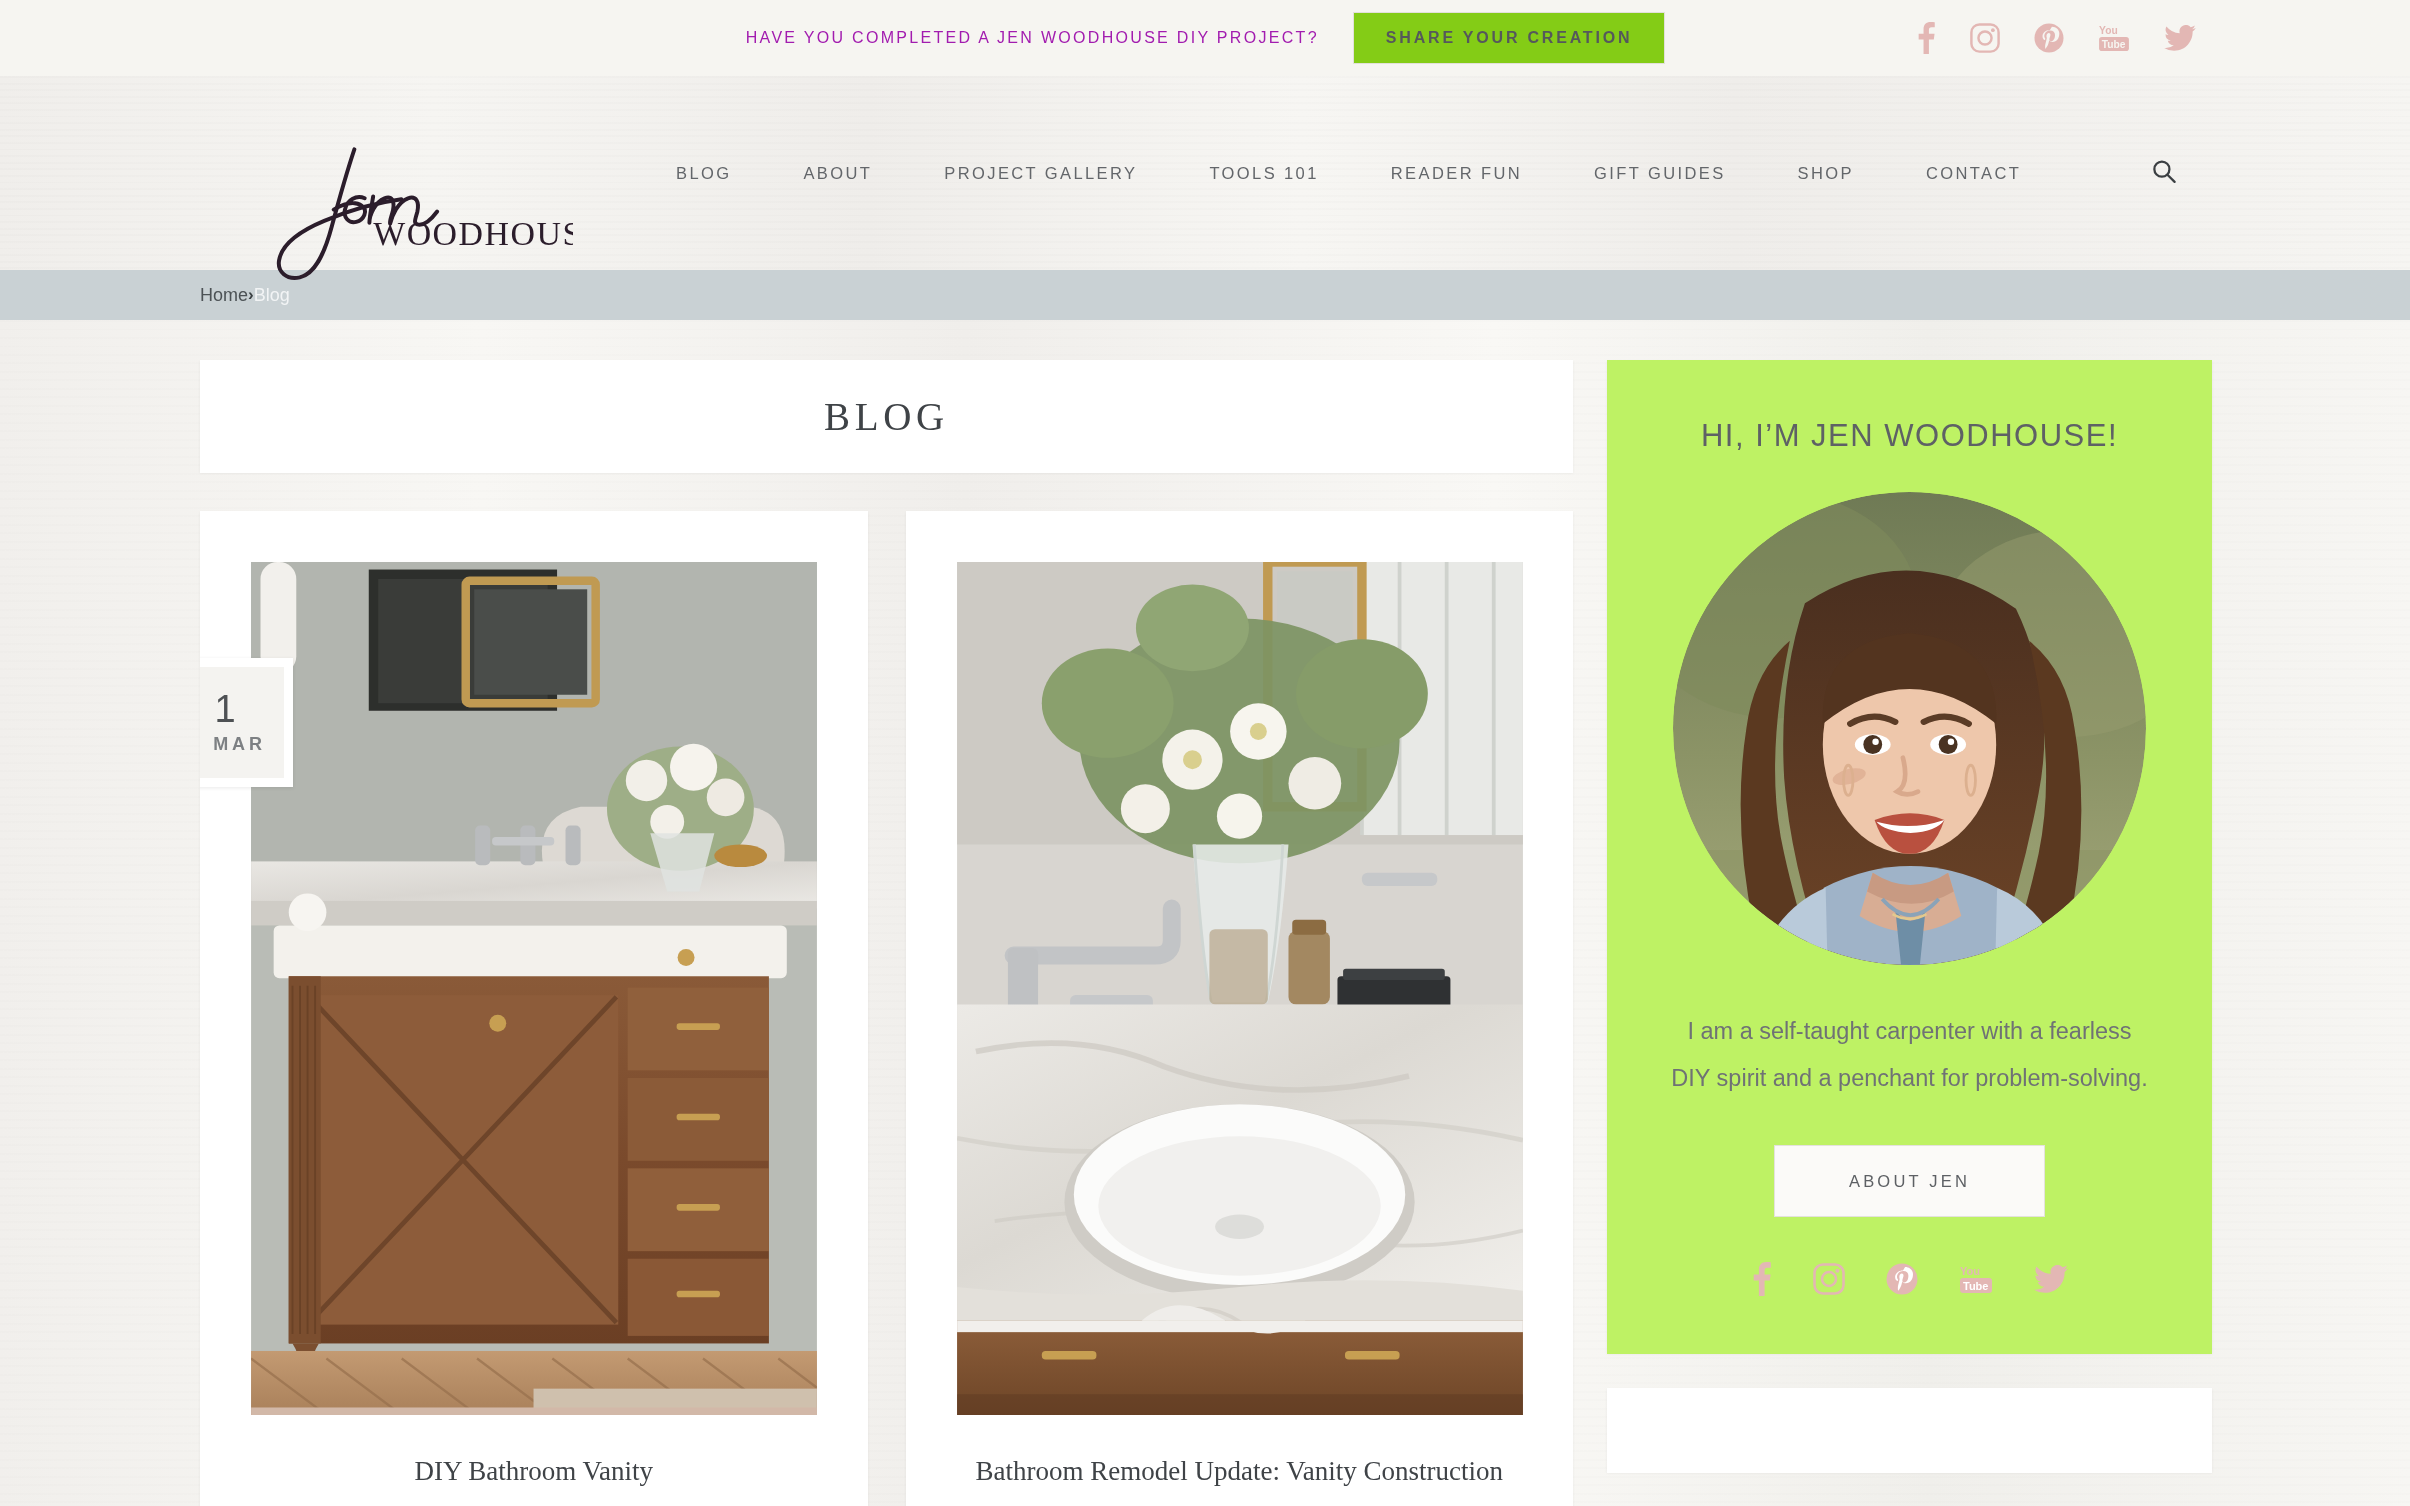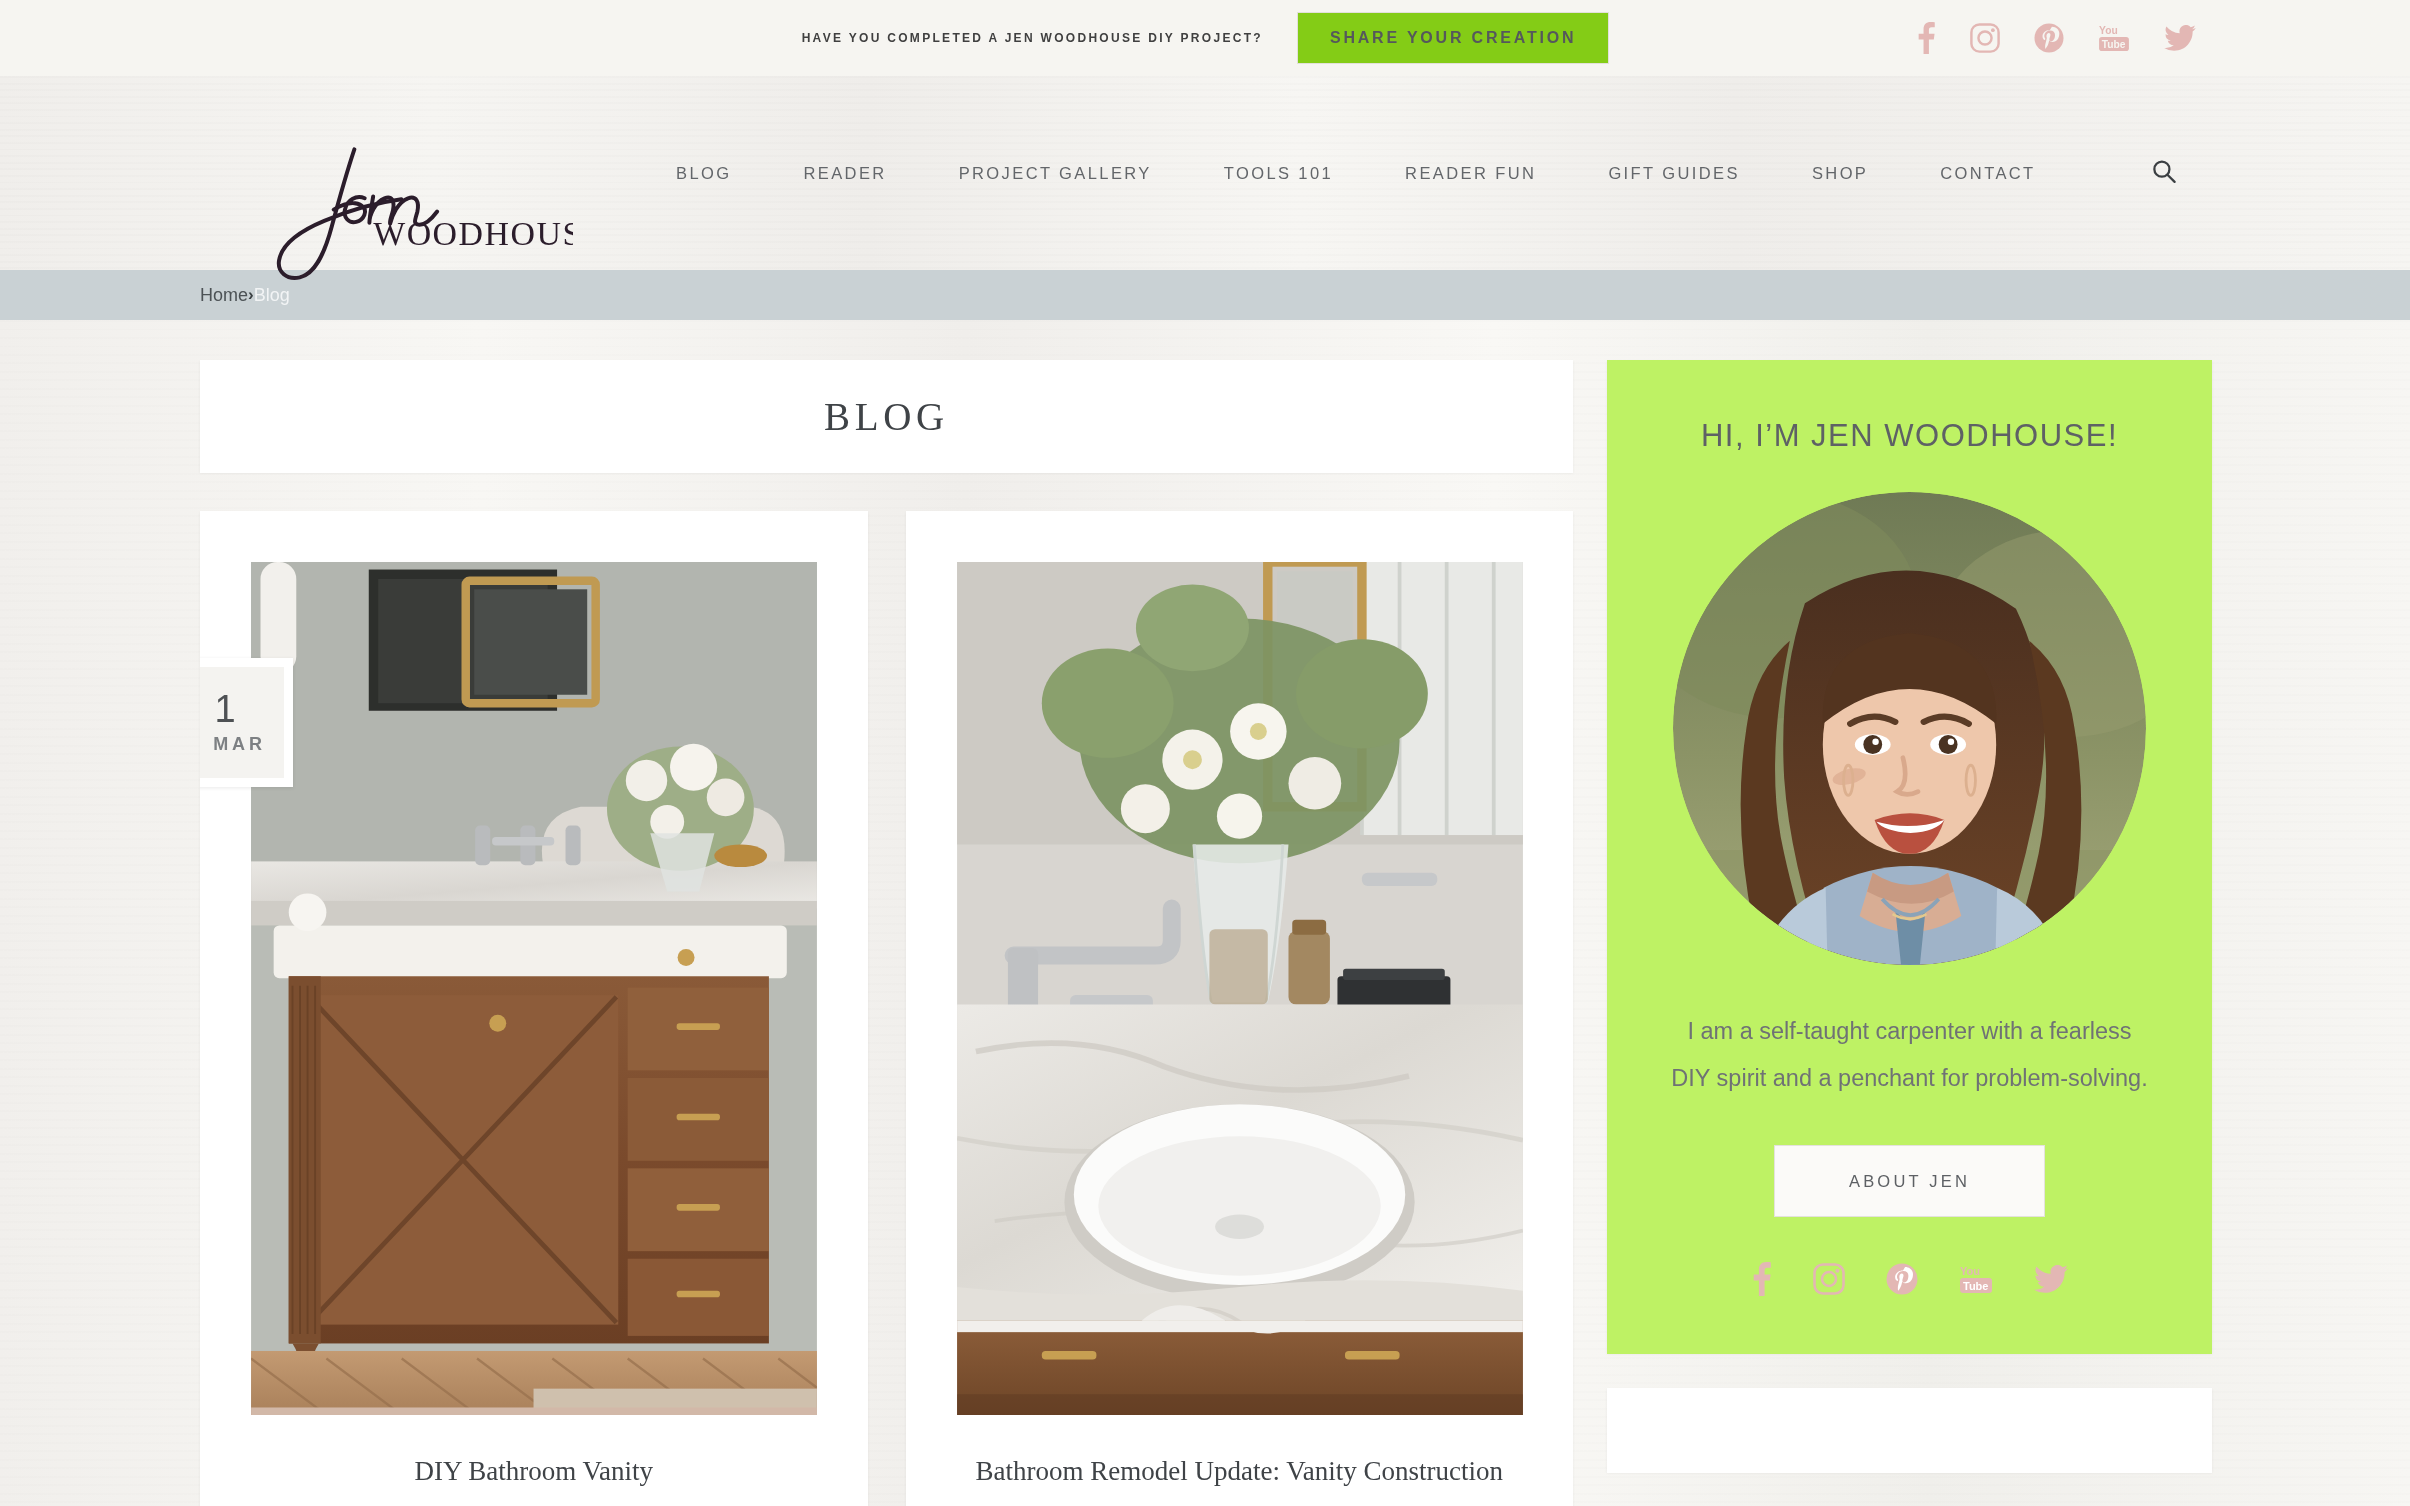--- a/index.html
+++ b/index.html
@@ -20,24 +20,24 @@
     position: relative;
   }
   .topbar-inner {
     width: 100%;
     display: flex;
     align-items: center;
     justify-content: center;
     gap: 34px;
   }
   .topbar-text {
-    font-size: 12px;
+    font-size: 16px;
     letter-spacing: 2.3px;
-    color: #404040;
-    font-weight: 700;
+    color: #a21caf;
+    font-weight: 400;
     white-space: nowrap;
   }
   .share-btn {
     border: 0.9px solid #e2e0da;
     background: #84cc16;
     padding: 16px 32px;
     font-size: 16px;
     letter-spacing: 2.8px;
     color: #55585c;
     font-weight: 600;
@@ -333,21 +333,21 @@
     <svg width="330" height="160" viewBox="0 0 350 170">
       <path d="M118 28 C110 52 101 84 94 110 C86 140 76 160 60 164 C46 167 36 158 38 146 C41 128 62 114 86 104 C114 92 145 84 168 81" fill="none" stroke="#2b1d2b" stroke-width="4.2" stroke-linecap="round"></path>
       <path d="M96 92 C106 86 118 82 126 88 C133 93 128 103 120 105 C112 107 106 100 108 92 C110 82 120 76 129 80" fill="none" stroke="#2b1d2b" stroke-width="4.2" stroke-linecap="round"></path>
       <path d="M138 78 C136 90 134 100 134 106 C134 98 140 84 150 80 C158 77 161 83 159 93 C157 101 155 105 156 107 C158 99 164 84 175 80 C184 77 187 84 185 94 C183 102 180 107 186 108 C193 109 200 102 206 94" fill="none" stroke="#2b1d2b" stroke-width="4.2" stroke-linecap="round" stroke-linejoin="round"></path>
       <text x="138" y="130" font-family="Liberation Serif, serif" font-size="36" letter-spacing="1.6" fill="#2b1d2b">WOODHOUSE</text>
     </svg>
   </a>
 
   <nav class="nav">
     <a class="nav-item">BLOG</a>
-    <a class="nav-item">READER</a>
+    <a class="nav-item">ABOUT</a>
     <a class="nav-item">PROJECT GALLERY</a>
     <a class="nav-item">TOOLS 101</a>
     <a class="nav-item">READER FUN</a>
     <a class="nav-item">GIFT GUIDES</a>
     <a class="nav-item">SHOP</a>
     <a class="nav-item">CONTACT</a>
   </nav>
 
   <a class="search-icon-wrap">
     <svg width="24.5" height="24.5" viewBox="0 0 26 26">

